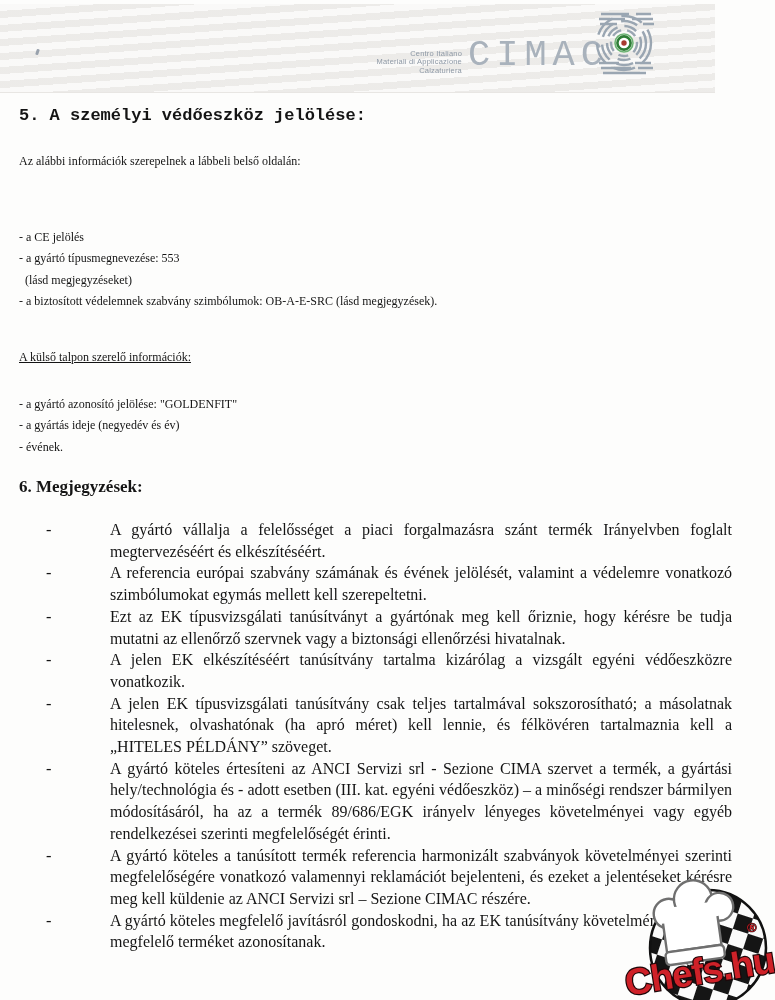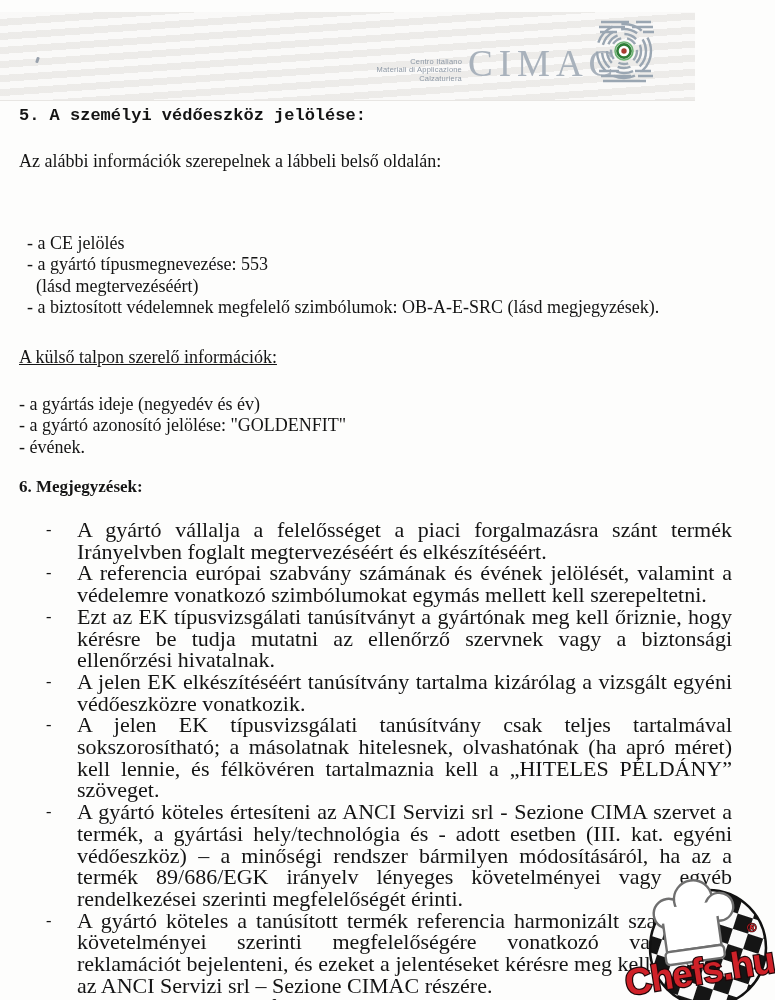--- a/index.html
+++ b/index.html
@@ -3,53 +3,54 @@
 <meta charset="utf-8">
 <style>
   html,body{margin:0;padding:0;}
   body{
     width:775px;height:1000px;position:relative;overflow:hidden;
     background:#fdfdfc;color:#141414;
     font-family:"Liberation Serif", serif;
   }
   
   .scan-band{
-    position:absolute;top:12px;left:0;width:695px;height:88px;
+    position:absolute;top:4px;left:0;width:695px;height:88px;
     background:#f3f2f0;
     background-image:repeating-linear-gradient(176deg,
       rgba(255,255,255,.55) 0 7px, rgba(226,224,221,.38) 7px 14px);
     border-bottom:1px solid #e8e6e3;
+    padding-left:20px;
   }
   .speck{
     position:absolute;top:45px;left:36px;width:3px;height:6px;
     background:#98a1ac;border-radius:1px;transform:rotate(18deg);
   }
   .org-text{
     position:absolute;top:46px;left:356px;width:106px;text-align:right;
     font-family:"Liberation Sans", sans-serif;
     font-size:7.5px;line-height:8.4px;color:#8d98a5;letter-spacing:.2px;
   }
   .cimac-text{
     position:absolute;top:33px;left:468px;
-    font-family:Liberation Serif, serif;
+    font-family:Liberation Mono, monospace;
     font-size:37px;line-height:37px;color:#a9b2bc;letter-spacing:6px;font-weight:400;
   }
   .cimac-icon{position:absolute;top:6px;left:591px;}
 
   
   .abs{position:absolute;left:19px;}
   .h-bold{font-size:17px;font-weight:bold;}
-  .body-line{font-size:18px;line-height:21.4px;}
+  .body-line{font-size:12px;line-height:21.4px;}
   .plist div{white-space:pre-wrap;}
 
   .bullets{position:absolute;top:519px;left:46px;width:686px;}
   .bullet-row{display:flex;align-items:flex-start;}
   .bullet-dash{flex:0 0 31px;font-size:16.4px;line-height:21.7px;}
   .bullet-text{
-    width:655px;text-align:justify;font-size:22px;line-height:21.7px;
+    width:655px;text-align:justify;font-size:16px;line-height:21.7px;margin-left:33px;
   }
   .watermark{position:absolute;top:874px;left:616px;width:162px;height:126px;}
 </style>
 </head>
 <body>
 
 <div class="scan-band">
   <div class="speck"></div>
 
   <div class="org-text">
@@ -83,32 +84,32 @@
       <circle cx="33" cy="33" r="6.6" fill="#ffffff" stroke="#2e7d36" stroke-width="2.6"></circle>
       <circle cx="33" cy="33" r="2.7" fill="#a83a2f"></circle>
     </svg>
   </div>
 </div>
 
 <div class="abs h-bold" style="top:106px;font-family:Liberation Mono, monospace;">5. A személyi védőeszköz jelölése:</div>
 
 <div class="abs body-line" style="top:151px;">Az alábbi információk szerepelnek a lábbeli belső oldalán:</div>
 
-<div class="abs body-line plist" style="top:233px;margin-left:8px;">
+<div class="abs body-line plist" style="top:227px;">
   <div>- a CE jelölés</div>
   <div>- a gyártó típusmegnevezése: 553</div>
-  <div>  (lásd megtervezéséért)</div>
-  <div>- a biztosított védelemnek megfelelő szimbólumok: OB-A-E-SRC (lásd megjegyzések).</div>
+  <div>  (lásd megjegyzéseket)</div>
+  <div>- a biztosított védelemnek szabvány szimbólumok: OB-A-E-SRC (lásd megjegyzések).</div>
 </div>
 
 <div class="abs body-line" style="top:347px;text-decoration:underline;">A külső talpon szerelő információk:</div>
 
 <div class="abs body-line plist" style="top:394px;">
+  <div>- a gyártó azonosító jelölése: "GOLDENFIT"</div>
   <div>- a gyártás ideje (negyedév és év)</div>
-  <div>- a gyártó azonosító jelölése: "GOLDENFIT"</div>
   <div>- évének.</div>
 </div>
 
 <div class="abs h-bold" style="top:477px;">6. Megjegyzések:</div>
 
 <div class="bullets">
   <div class="bullet-row">
     <div class="bullet-dash">-</div>
     <div class="bullet-text">A gyártó vállalja a felelősséget a piaci forgalmazásra szánt termék Irányelvben foglalt megtervezéséért és elkészítéséért.</div>
   </div>

